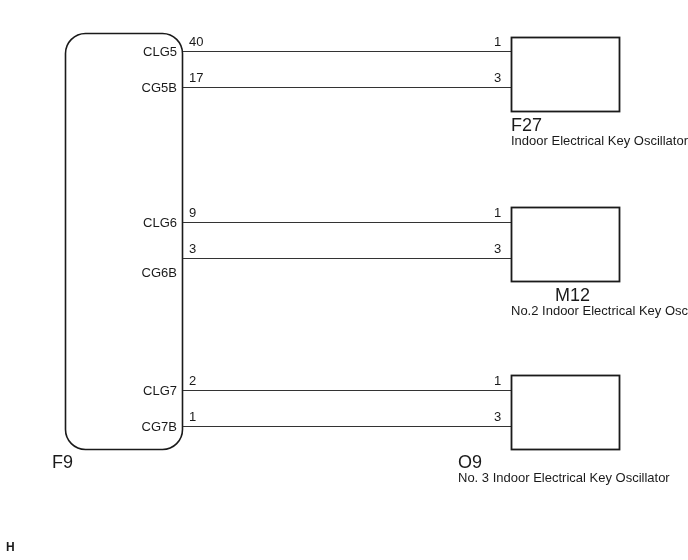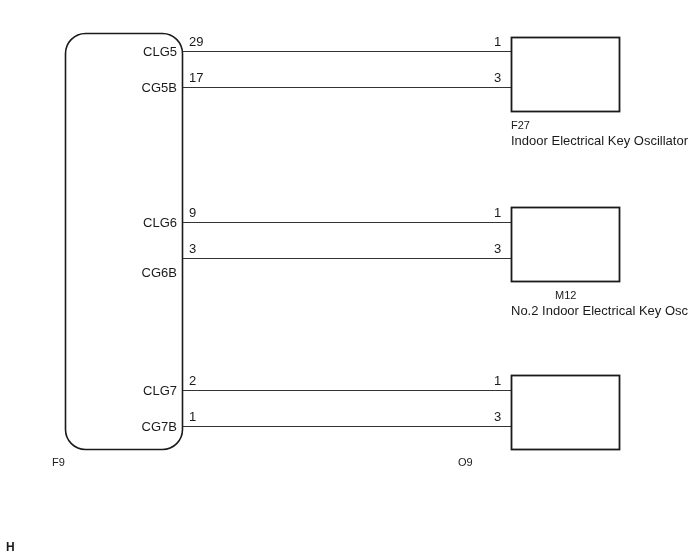--- a/index.html
+++ b/index.html
@@ -37,21 +37,21 @@
     color: #1a1a1a;
   }
   .pin-name {
     text-align: right;
     transform: translateY(-50%);
   }
   .pin-num {
     text-align: left;
   }
   .comp-id {
-    font-size: 11px;
+    font-size: 18px;
   }
   .comp-desc {
     font-size: 13px;
   }
   .corner-mark {
     position: absolute;
     font-size: 12px;
     font-weight: bold;
     color: #1a1a1a;
   }
@@ -79,21 +79,21 @@
     <rect x="511.5" y="375.5" width="108" height="74" fill="none" stroke="#1a1a1a" stroke-width="1.8"></rect>
   </svg>
 
   <div class="lbl pin-name" style="left:110px; top:51px; width:67px;">CLG5</div>
   <div class="lbl pin-name" style="left:110px; top:87px; width:67px;">CG5B</div>
   <div class="lbl pin-name" style="left:110px; top:222px; width:67px;">CLG6</div>
   <div class="lbl pin-name" style="left:110px; top:272px; width:67px;">CG6B</div>
   <div class="lbl pin-name" style="left:110px; top:390px; width:67px;">CLG7</div>
   <div class="lbl pin-name" style="left:110px; top:426px; width:67px;">CG7B</div>
 
-  <div class="lbl pin-num" style="left:189px; top:35px;">29</div>
+  <div class="lbl pin-num" style="left:189px; top:35px;">40</div>
   <div class="lbl pin-num" style="left:189px; top:71px;">17</div>
   <div class="lbl pin-num" style="left:189px; top:206px;">9</div>
   <div class="lbl pin-num" style="left:189px; top:242px;">3</div>
   <div class="lbl pin-num" style="left:189px; top:374px;">2</div>
   <div class="lbl pin-num" style="left:189px; top:410px;">1</div>
 
   <div class="lbl comp-id" style="left:52px; top:456px;">F9</div>
 
   <div class="lbl pin-num" style="left:494px; top:35px;">1</div>
   <div class="lbl pin-num" style="left:494px; top:71px;">3</div>
@@ -104,16 +104,17 @@
   <div class="lbl pin-num" style="left:494px; top:206px;">1</div>
   <div class="lbl pin-num" style="left:494px; top:242px;">3</div>
 
   <div class="lbl comp-id" style="left:511px; top:289px;margin-left:44px;">M12</div>
   <div class="lbl comp-desc" style="left:511px; top:304px;">No.2 Indoor Electrical Key Oscillator</div>
 
   <div class="lbl pin-num" style="left:494px; top:374px;">1</div>
   <div class="lbl pin-num" style="left:494px; top:410px;">3</div>
 
   <div class="lbl comp-id" style="left:458px; top:456px;">O9</div>
+  <div class="lbl comp-desc" style="left:458px; top:471px;">No. 3 Indoor Electrical Key Oscillator</div>
 
   <div class="corner-mark" style="left:6px; top:540px;">H</div>
 
 </div>
 
 </body></html>

